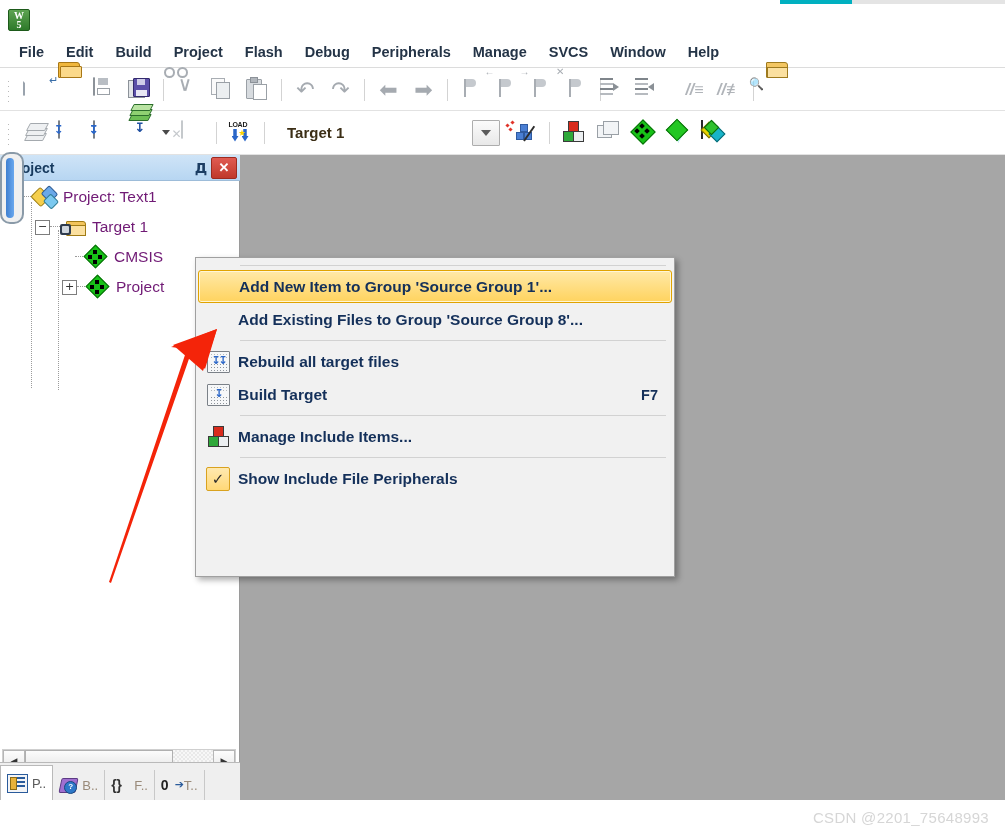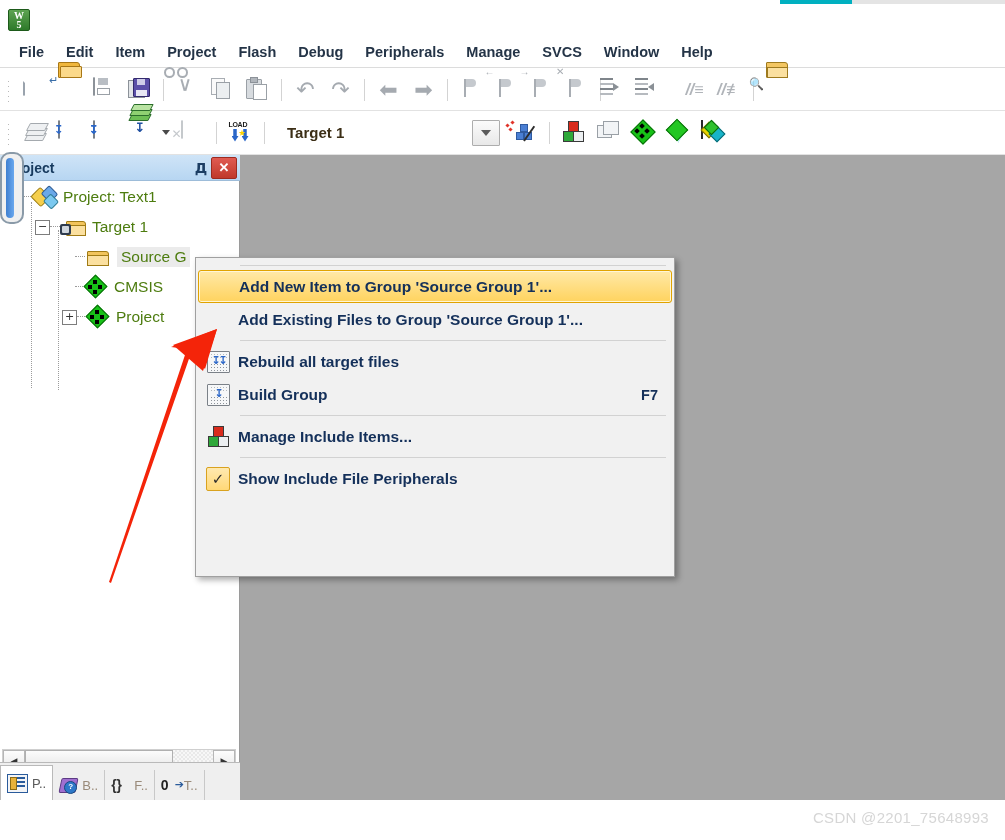--- a/index.html
+++ b/index.html
@@ -165,21 +165,21 @@
       background:linear-gradient(#cfe4f7,#b7d6f2);border-bottom:1px solid #9dbcd9;
       display:flex;align-items:center;box-sizing:border-box;}
   #panel-title{font-size:14px;color:#173a5e;font-weight:bold;margin-left:7px;flex:1;}
   #pin-btn{width:20px;height:20px;display:flex;align-items:center;justify-content:center;
       font-size:14px;color:#1c3d63;font-weight:bold;font-family:"DejaVu Sans",sans-serif;}
   #close-btn{width:24px;height:20px;margin-right:3px;background:linear-gradient(#e05b52,#c0392b);
       border:1px solid #9d2b20;border-radius:2px;display:flex;align-items:center;justify-content:center;
       color:#fff;font-size:13px;font-weight:bold;font-family:"Liberation Sans",sans-serif;}
   #tree{position:absolute;left:0;top:27px;width:238px;bottom:45px;overflow:hidden;background:#fff;}
   .tr-row{display:flex;align-items:center;height:30px;padding-left:8px;position:relative;white-space:nowrap;}
-  .tr-label{font-size:15.5px;color:#4d7c0f;margin-left:7px;}
+  .tr-label{font-size:15.5px;color:#701a75;margin-left:7px;}
   .tr-row.selected .tr-label{background:#ebebeb;padding:1px 4px;}
   .tog{width:13px;height:13px;border:1px solid #7d7d7d;background:#fff;display:flex;
       align-items:center;justify-content:center;font-size:11px;color:#333;line-height:10px;
       font-family:"DejaVu Sans",sans-serif;flex:0 0 auto;}
   .tog-sp{width:13px;flex:0 0 auto;}
   .dots-h{width:10px;height:1px;border-top:1px dotted #9b9b9b;flex:0 0 auto;}
   .ic-proj{width:23px;height:19px;position:relative;flex:0 0 auto;}
   .ic-proj .y{position:absolute;left:0;top:2px;width:13px;height:12px;background:#f5cf4d;
       border:1px solid #9c7c10;transform:rotate(45deg);border-radius:2px;}
   .ic-proj .b{position:absolute;left:10px;top:0px;width:11px;height:10px;background:#6aa8e8;
@@ -286,21 +286,21 @@
   <div id="app-icon">
     <div class="glyph">
       <span>W</span><br><span>5</span>
     </div>
   </div>
 </div>
 
 <div id="menubar">
   <div class="menu-item">File</div>
   <div class="menu-item">Edit</div>
-  <div class="menu-item">Item</div>
+  <div class="menu-item">Build</div>
   <div class="menu-item">Project</div>
   <div class="menu-item">Flash</div>
   <div class="menu-item">Debug</div>
   <div class="menu-item">Peripherals</div>
   <div class="menu-item">Manage</div>
   <div class="menu-item">SVCS</div>
   <div class="menu-item">Window</div>
   <div class="menu-item">Help</div>
 </div>
 
@@ -512,29 +512,20 @@
       <div class="tog">−</div>
       <div class="dots-h"></div>
       <span class="ic-tgt">
           <span class="fold"></span>
           <span class="fold2"></span>
           <span class="chip"></span>
         </span>
       <span class="tr-label">Target 1</span>
     </div>
 
-    <div class="tr-row selected" style="padding-left:62px">
-      <div class="tog-sp"></div>
-      <div class="dots-h"></div>
-      <span class="ic-fold">
-          <span class="bk"></span>
-          <span class="fr"></span>
-        </span>
-      <span class="tr-label">Source G</span>
-    </div>
 
     <div class="tr-row" style="padding-left:62px">
       <div class="tog-sp"></div>
       <div class="dots-h"></div>
       <span class="ic-cm">
           <span class="d"></span>
         <span class="dot" style="left:8px;top:3px"></span>
           <span class="dot" style="left:3px;top:8px"></span>
         <span class="dot" style="left:13px;top:8px"></span>
           <span class="dot" style="left:8px;top:13px"></span>
@@ -601,21 +592,21 @@
 
   <div class="cm-sep"></div>
 
   <div class="cm-item hl">
     <span class="cmicon"></span>
     <span class="cmlabel">Add New  Item to Group 'Source Group 1'...</span>
   </div>
 
   <div class="cm-item">
     <span class="cmicon"></span>
-    <span class="cmlabel">Add Existing Files to Group 'Source Group 1'...</span>
+    <span class="cmlabel">Add Existing Files to Group 'Source Group 8'...</span>
   </div>
 
   <div class="cm-sep"></div>
 
   <div class="cm-item">
     <span class="cmicon">
       <span class="mi-build">
           <span class="dt"></span>
           <span class="db"></span>
         <span class="a" style="left:4px">↧</span>
@@ -626,21 +617,21 @@
   </div>
 
   <div class="cm-item">
     <span class="cmicon">
       <span class="mi-build">
           <span class="dt"></span>
           <span class="db"></span>
           <span class="a" style="left:7px">↧</span>
         </span>
       </span>
-    <span class="cmlabel">Build Group</span>
+    <span class="cmlabel">Build Target</span>
     <span class="cmkey">F7</span>
   </div>
   <div class="cm-sep"></div>
 
   <div class="cm-item">
     <span class="cmicon">
       <span class="ic-mgr">
           <span class="cube c1"></span>
           <span class="cube c2"></span>
           <span class="cube c3"></span>

